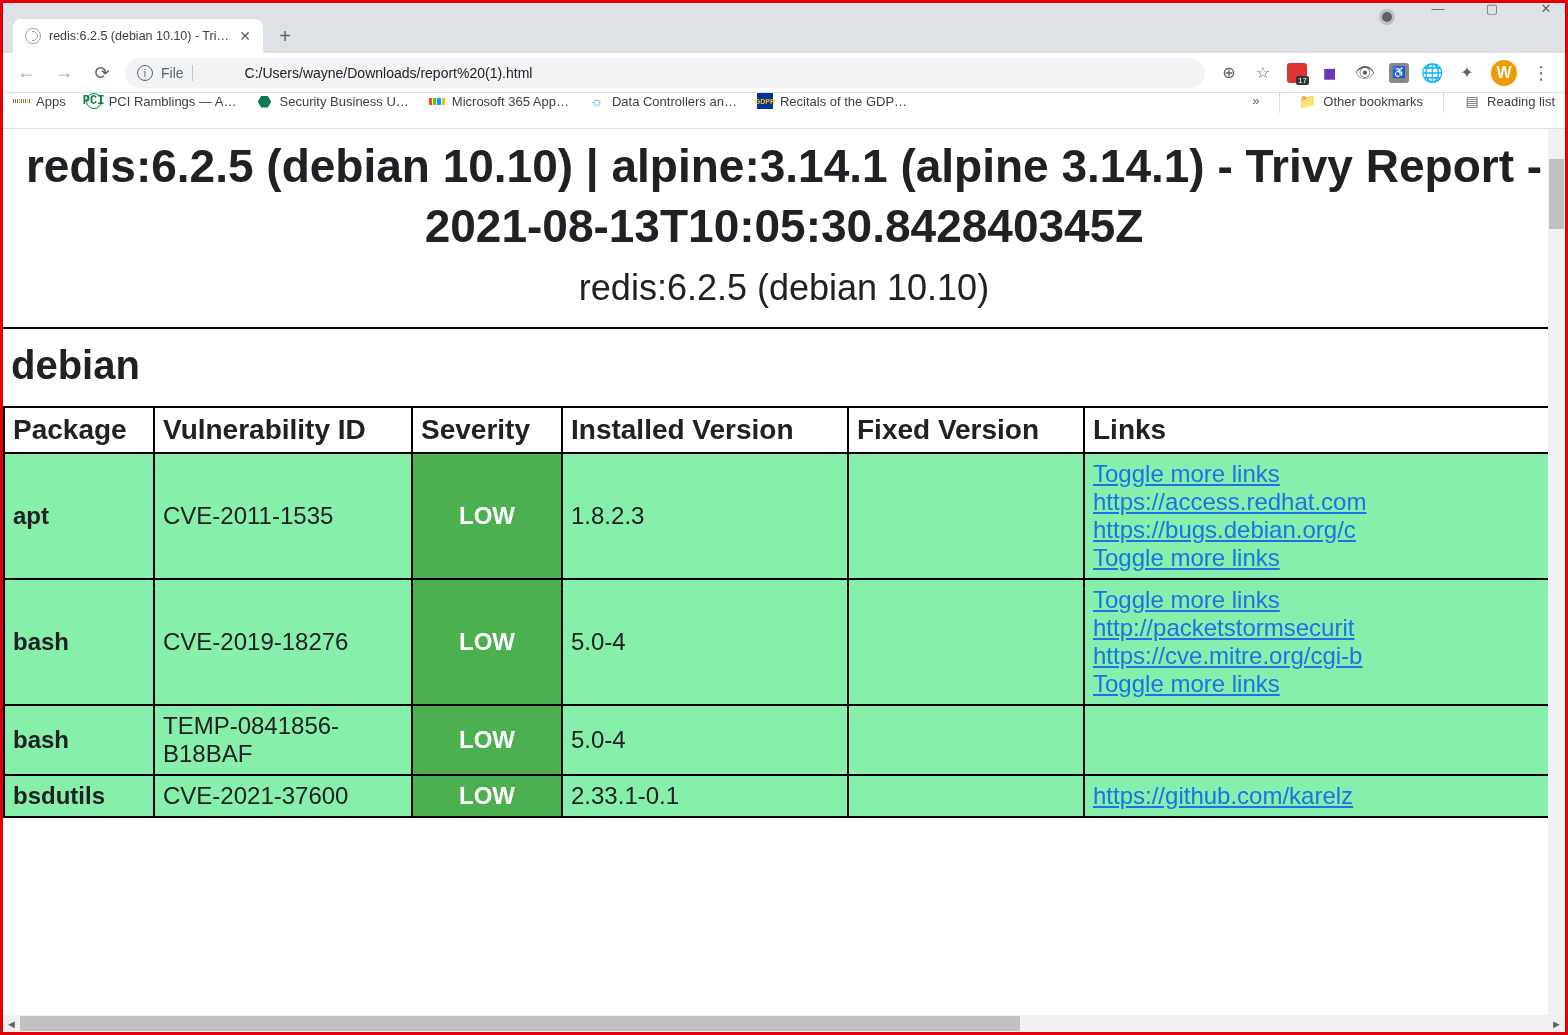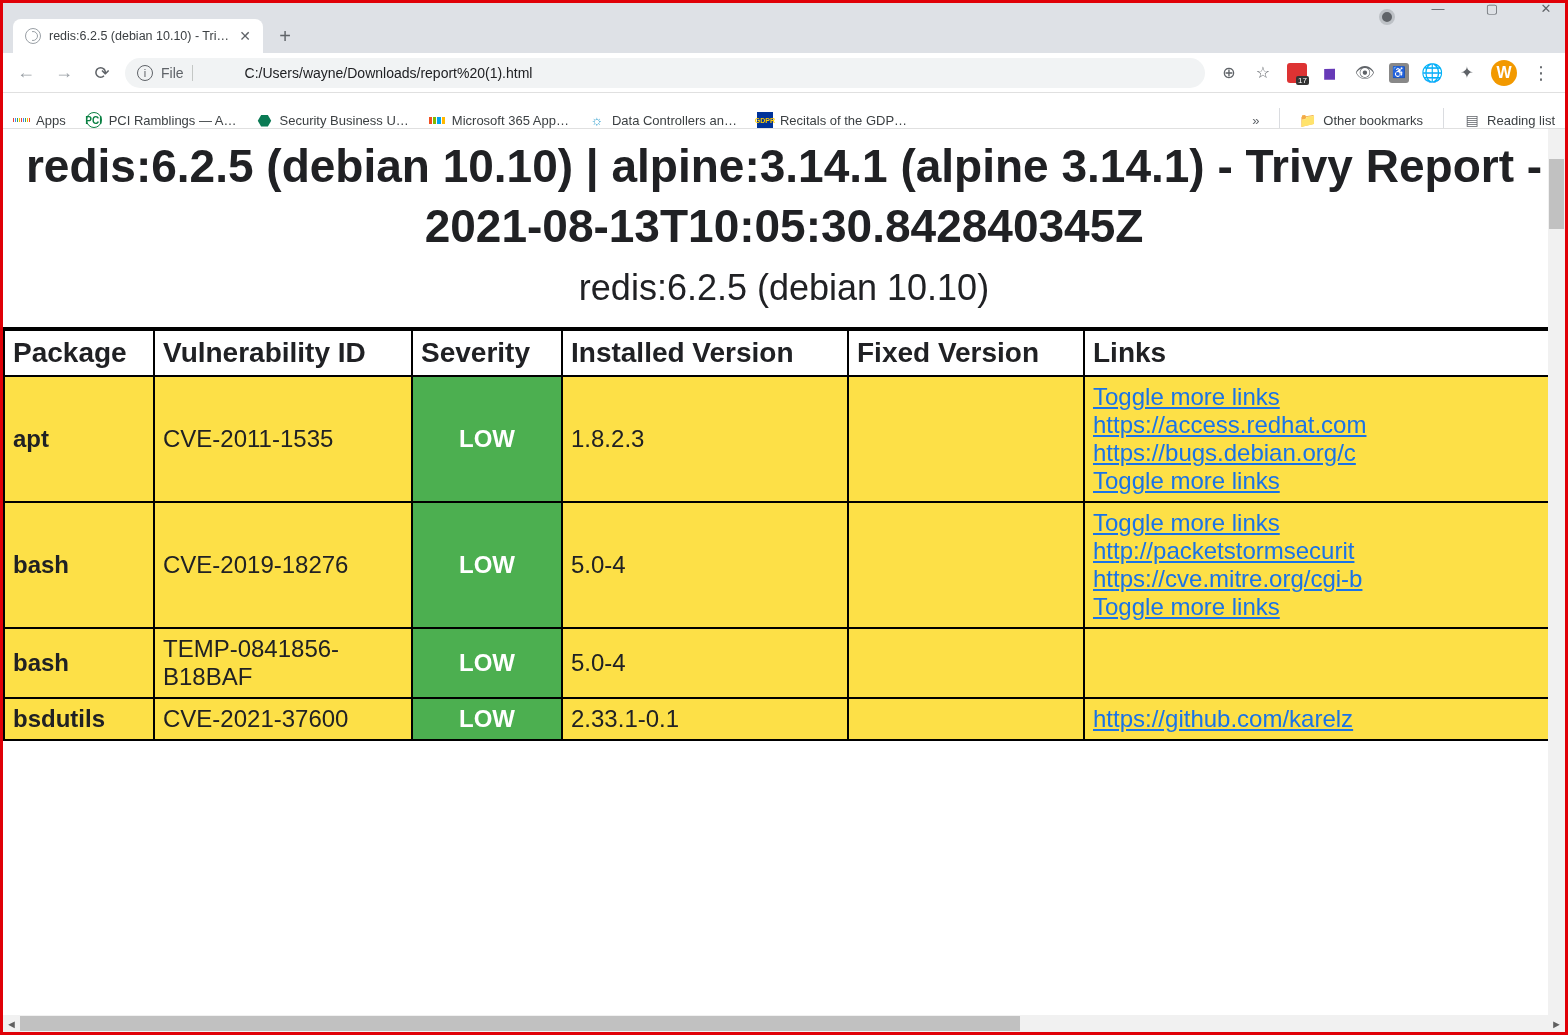--- a/index.html
+++ b/index.html
@@ -75,28 +75,28 @@
   .ic.purple { color:#673ab7; transform: rotate(45deg); font-size:20px;}
   .ic.eye { }
   .ic.gray { background:#888; color:#fff; border-radius:3px; font-size:11px; font-weight:bold;}
   .ic.globe { font-size:18px;}
   .ic.puzzle { }
   .ic.avatar { width:26px;height:26px;border-radius:50%;background:#f29900;color:#fff;font-weight:bold;display:flex;align-items:center;justify-content:center;}
   .ic.menu { font-size:18px;}
 
   .bookmarks {
     height:36px; background:#fff; border-bottom:1px solid #e0e0e0;
-    display:flex; align-items:flex-end; padding:0 10px; gap:20px;
+    display:flex; align-items:flex-start; padding:0 10px; gap:20px;
     font-size:13px; color:#3c4043;
   }
   .bookmarks .bm { display:flex; align-items:center; gap:7px; white-space:nowrap; cursor:pointer;}
   .bookmarks .bm .bi { width:16px;height:16px; display:inline-flex;align-items:center;justify-content:center;}
   .bi.apps { display:grid;grid-template-columns:repeat(3,4px);gap:1.5px;}
   .bi.apps span{width:4px;height:4px;}
-  .bi.pci { width:16px;height:16px;border-radius:50%;border:1.5px solid #0b8043;color:#0b8043;font-size:10px;font-weight:bold;display:flex;align-items:center;justify-content:center;}
+  .bi.pci { width:16px;height:16px;border-radius:50%;border:1.5px solid #0b8043;color:#0b8043;font-size:12px;font-weight:bold;display:flex;align-items:center;justify-content:center;font-family:Liberation Mono, monospace;}
   .bi.sp { color:#0a7a54;font-size:16px;}
   .bi.ms { display:grid;grid-template-columns:repeat(2,7px);gap:1px;}
   .bi.ms span{width:7px;height:7px;}
   .bi.sun { color:#34a0ce;font-size:14px;}
   .bi.eu { width:16px;height:12px;background:#003399;display:flex;align-items:center;justify-content:center;color:#ffcc00;font-size:7px;font-weight:bold;}
   .bookmarks .spacer { flex:1; }
   .bookmarks .chevrons { color:#5f6368; cursor:pointer;}
   .bookmarks .divider { width:1px;height:20px;background:#dadce0;}
   .bi.folder{color:#f6c344;font-size:14px;}
   .bi.list{color:#5f6368;font-size:14px;}
@@ -131,21 +131,21 @@
     width:100%; border-collapse:collapse;
     font-size:24px;
   }
   table.vuln th, table.vuln td {
     border:2px solid #000;
     padding:6px 8px;
     text-align:left;
     vertical-align:middle;
   }
   table.vuln th { font-size:28px; font-weight:bold; }
-  tr.sev-low td { background:#fde047; }
+  tr.sev-low td { background:#86efac; }
   tr.sev-low td.sev { background:#4caf50; color:#fff; font-weight:bold; text-align:center;}
   td.links a {
     display:block; color:#1a73e8; text-decoration:underline; font-size:24px;
     white-space:nowrap; overflow:hidden;
   }
   td.pkg { font-weight:bold; }
 
   
   col.c1{width:150px;} col.c2{width:258px;} col.c3{width:150px;}
   col.c4{width:286px;} col.c5{width:236px;} col.c6{}
@@ -255,20 +255,21 @@
       <span>Reading list</span>
     </div>
   </div>
 </div>
 
 <div class="viewport">
   <div class="page">
     <h1 class="main-title">redis:6.2.5 (debian 10.10) | alpine:3.14.1 (alpine 3.14.1) - Trivy Report - 2021-08-13T10:05:30.842840345Z</h1>
     <h2 class="image-title">redis:6.2.5 (debian 10.10)</h2>
     <div class="hr"></div>
+    <h3 class="type-title">debian</h3>
 
     <table class="vuln">
       <colgroup>
           <col class="c1">
           <col class="c2">
           <col class="c3">
           <col class="c4">
           <col class="c5">
           <col class="c6">
         </colgroup>

